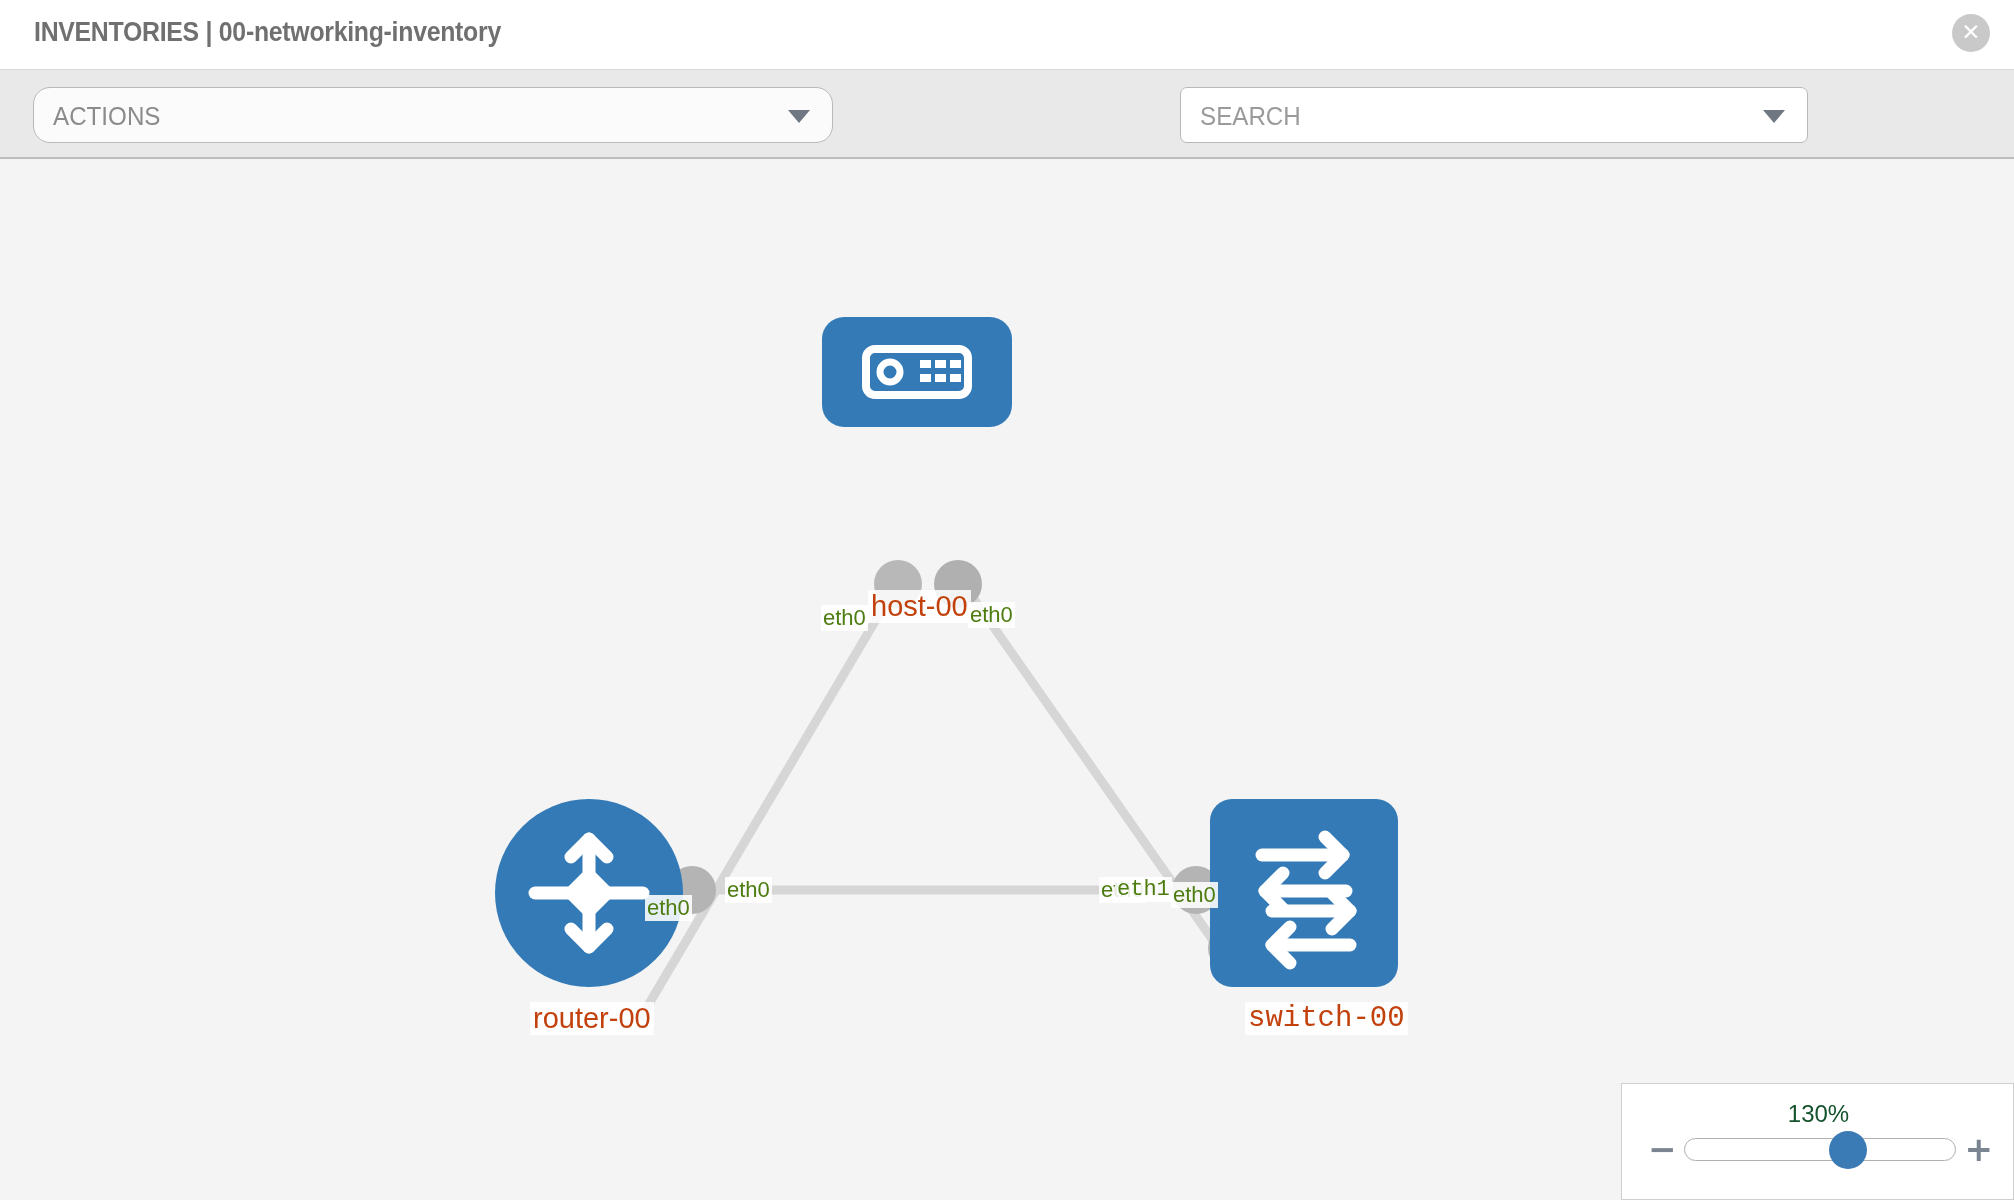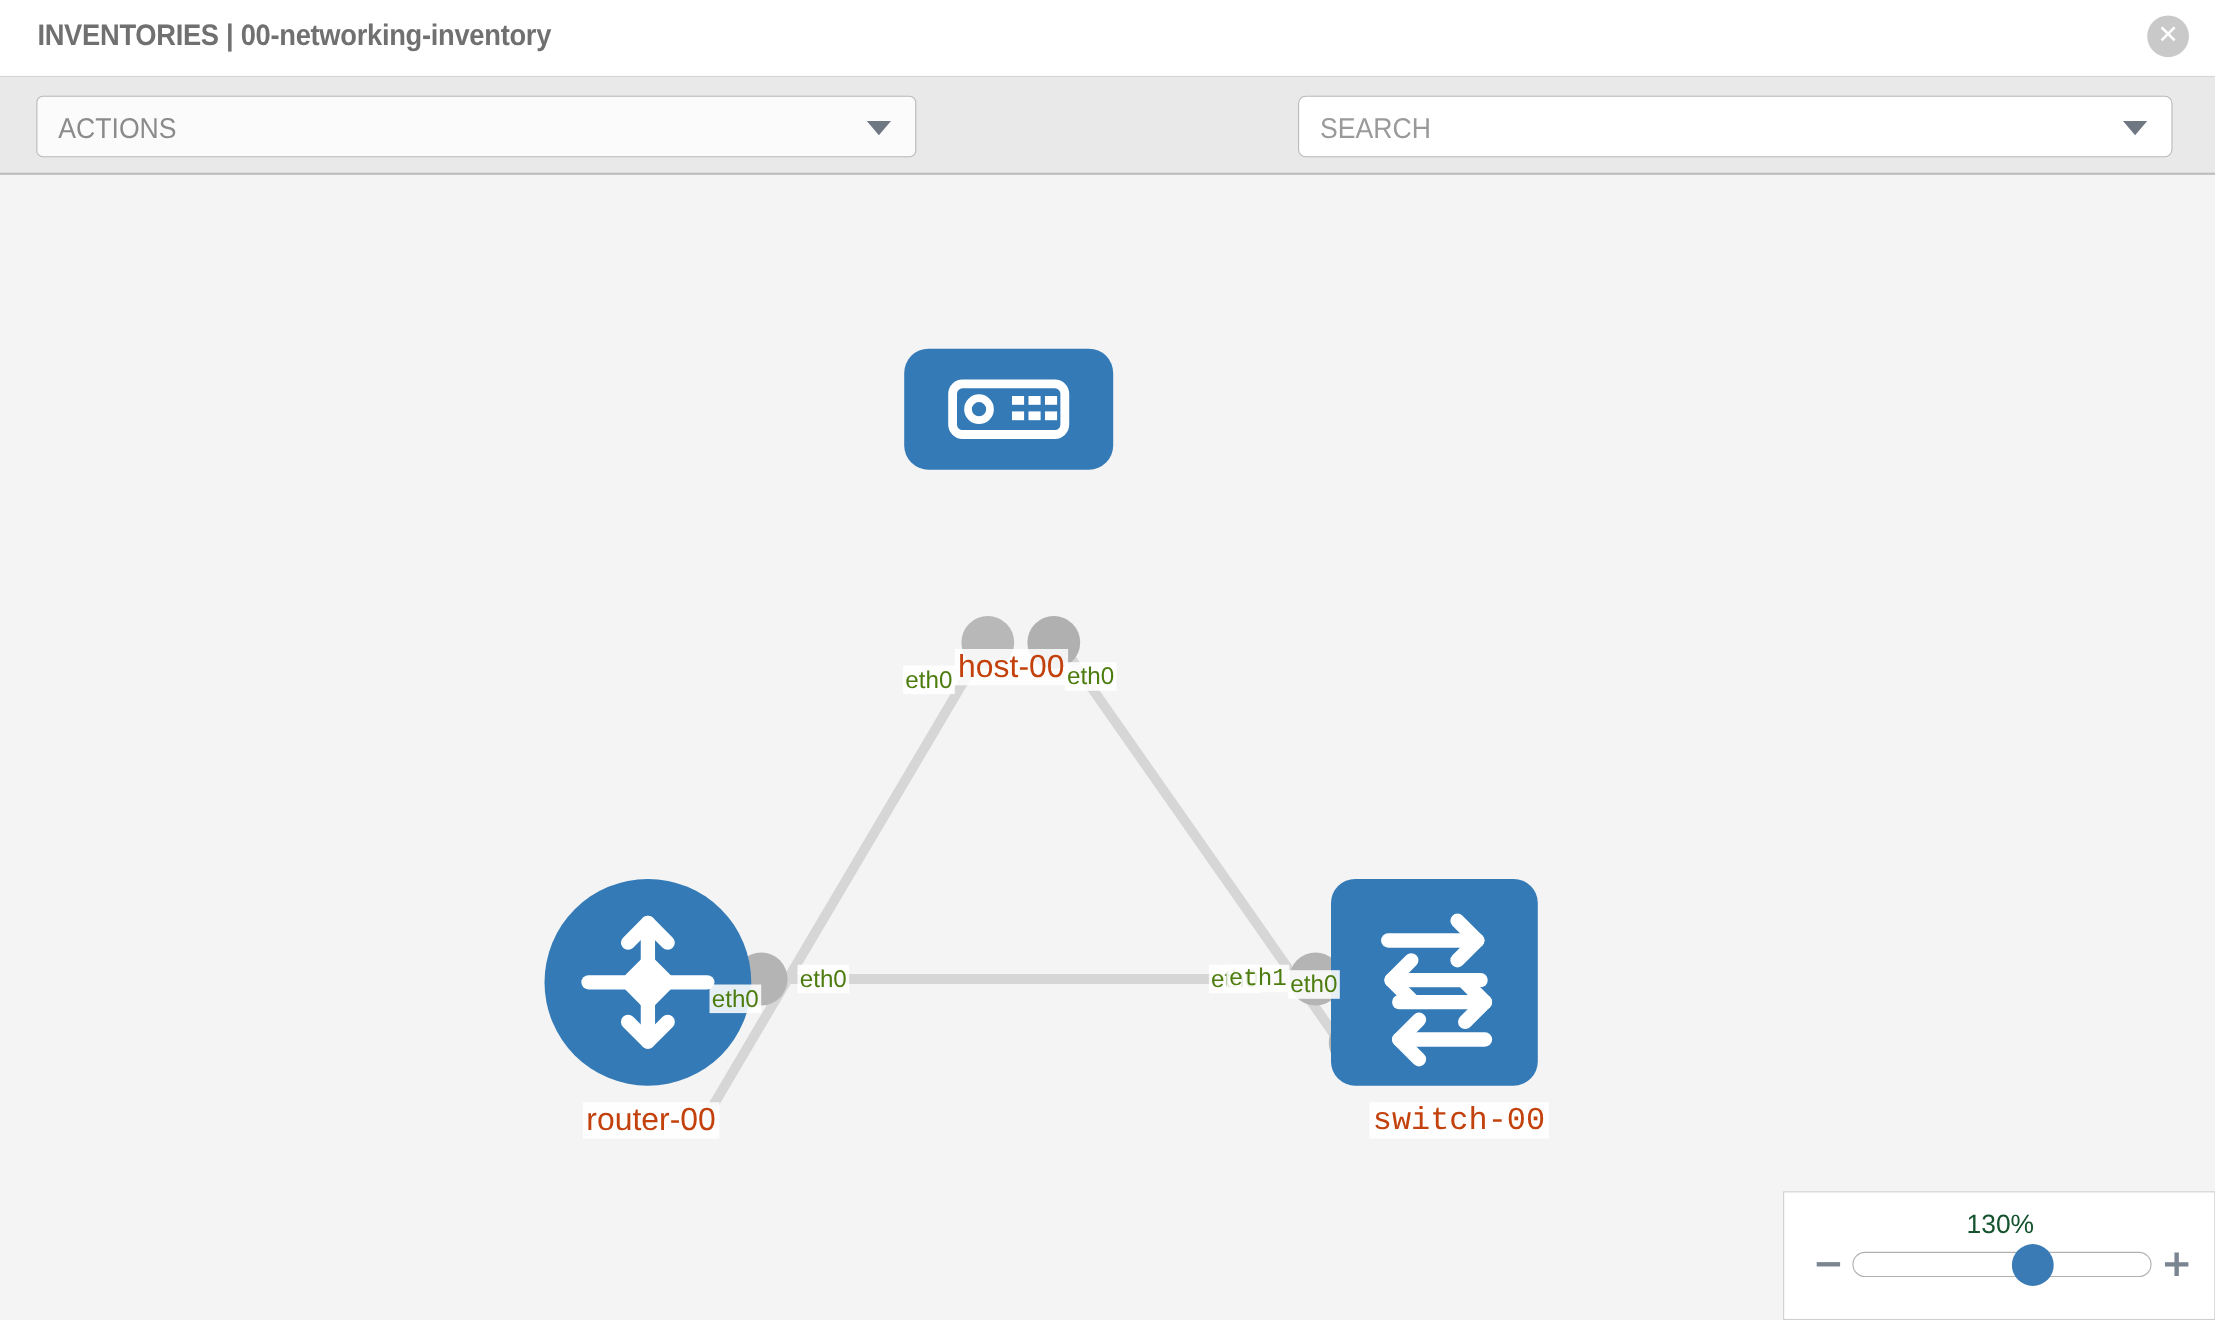--- a/index.html
+++ b/index.html
@@ -71,21 +71,21 @@
     box-sizing: border-box;
   }
   .actions-select {
     position: absolute;
     left: 33px;
     top: 17px;
     width: 800px;
     height: 56px;
     background: #fbfbfb;
     border: 1px solid #b9b9b9;
-    border-radius: 6px;
+    border-radius: 17px;
     box-sizing: border-box;
     cursor: pointer;
   }
   .actions-select .sel-label {
     position: absolute;
     left: 19px;
     top: 13px;
     font-size: 26px;
     color: #8b8b8b;
     letter-spacing: 0px;
@@ -110,21 +110,21 @@
     position: absolute;
     cursor: pointer;
   }
   .icon-btn.wrench { left: 0; top: 0; }
   .icon-btn.key    { left: 66px; top: 0; }
 
   .search-box {
     position: absolute;
     left: 1180px;
     top: 17px;
-    width: 795px;
+    width: 628px;
     height: 56px;
     background: #ffffff;
     border: 1px solid #b9b9b9;
     border-radius: 7px;
     box-sizing: border-box;
     cursor: text;
   }
   .search-box .search-placeholder {
     position: absolute;
     left: 19px;

